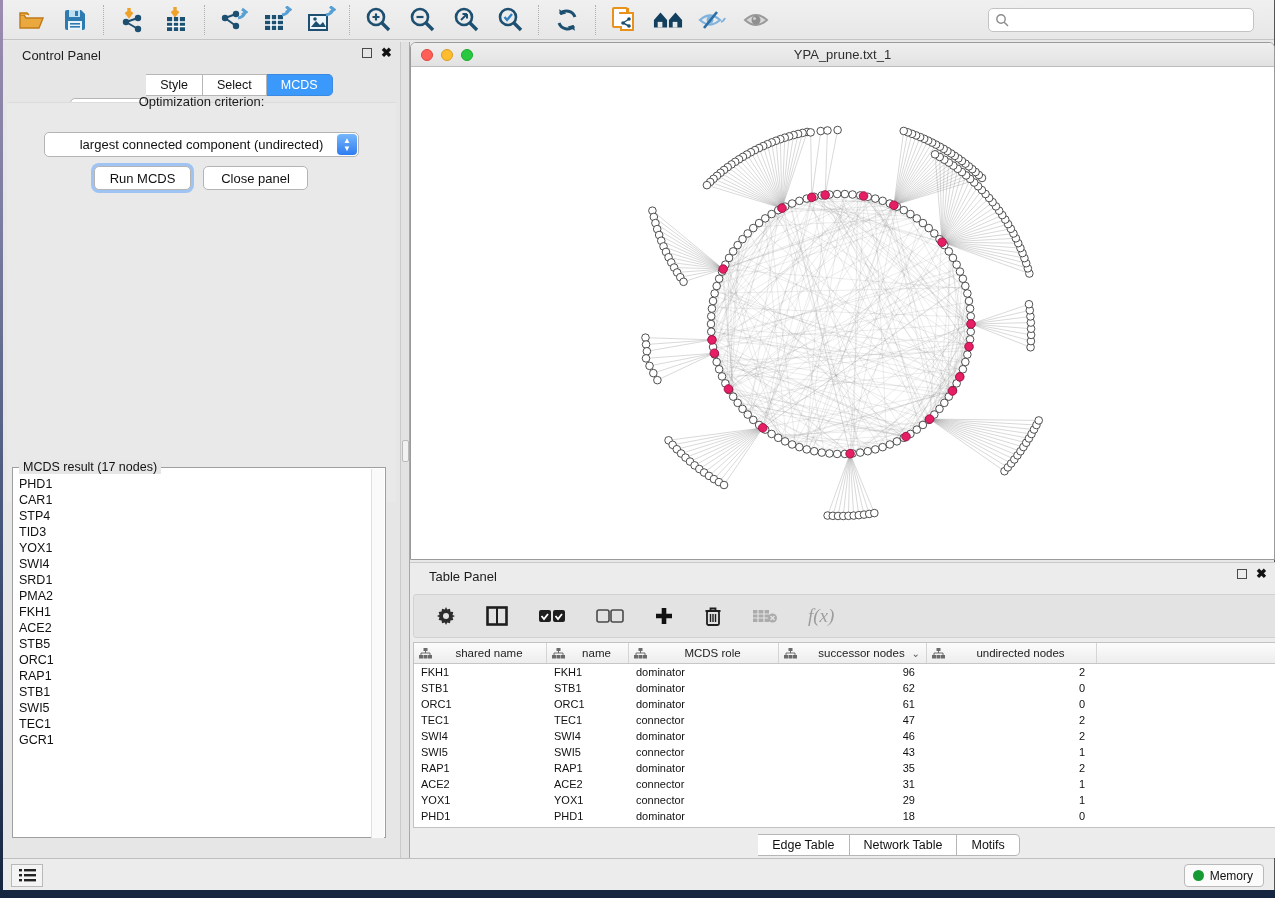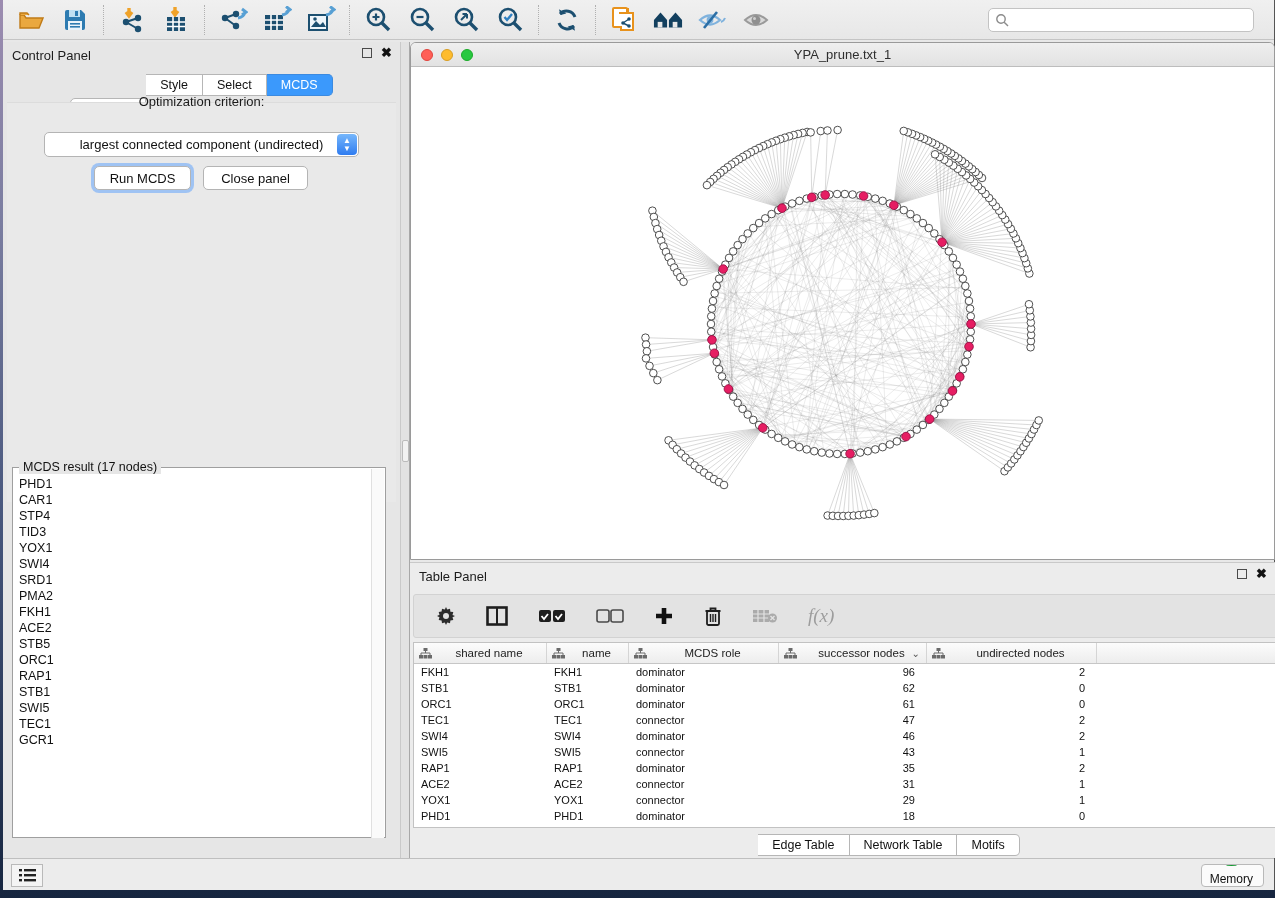--- a/index.html
+++ b/index.html
@@ -23,21 +23,21 @@
   .tb-btn { width:30px; height:28px; display:flex; align-items:center; justify-content:center; }
   #search-wrap { position:absolute; right:20px; top:8px; }
   #search-input {
     width:266px; height:24px; border:1px solid #c3c3c3; border-radius:5px;
     background:#fff; padding-left:26px; font-size:12px; outline:none; color:#333;
   }
   #search-icon { position:absolute; left:7px; top:5px; }
   
   #control-panel { position:absolute; left:0; top:42px; width:397px; height:816px; background:#e6e6e6; }
   .panel-title-row { position:absolute; left:0; top:0; width:100%; height:26px; }
-  .panel-title { position:absolute; left:9px; top:6px; font-size:13px; color:#1c1c1c; }
+  .panel-title { position:absolute; left:19px; top:6px; font-size:13px; color:#1c1c1c; }
   .panel-icons { position:absolute; right:8px; top:6px; display:flex; gap:9px; align-items:center; }
   .float-box { width:10px; height:10px; border:1.5px solid #4a4a4a; background:transparent; }
   .close-x { font-size:13px; font-weight:bold; color:#111; line-height:10px; }
   #cp-tabs { position:absolute; left:0; top:32px; width:100%; display:flex; justify-content:center; }
   .seg-tab {
     height:22px; padding:0 14px; background:#fff; border:1px solid #b6b6b6; border-left:none;
     font-size:12.5px; color:#111; display:flex; align-items:center;
   }
   .seg-tab:first-child { border-left:1px solid #b6b6b6; border-radius:5px 0 0 5px;margin-top:24px; }
   .seg-tab:last-child { border-radius:0 5px 5px 0; }
@@ -104,21 +104,21 @@
   .t-cell.num { text-align:right; padding-right:12px; }
   #table-vscroll { position:absolute; right:3px; top:1px; width:13px; height:183px; background:#fbfbfb; border-left:1px solid #e6e6e6; }
   #table-vthumb { position:absolute; left:2px; top:5px; width:8px; height:88px; background:#b3b3b3; border-radius:5px; }
   #tp-tabs { position:absolute; left:0; top:271px; width:100%; display:flex; justify-content:center; }
   
   #status-bar { position:absolute; left:0; top:858px; width:100%; height:32px; background:#ececec; border-top:1px solid #bfbfbf; }
   #panels-btn { position:absolute; left:8px; top:5px; width:32px; height:23px; background:#f4f4f4; border:1px solid #b9b9b9; display:flex; align-items:center; justify-content:center; }
   #memory-btn {
     position:absolute; right:10px; top:5px; height:23px; padding:0 10px 0 8px;
     background:#fbfbfb; border:1px solid #b9b9b9; border-radius:4px;
-    display:flex; align-items:center; gap:6px; font-size:12px; color:#111;flex-direction:column;
+    display:flex; align-items:center; gap:6px; font-size:12px; color:#111;
   }
   #memory-dot { width:11px; height:11px; border-radius:50%; background:#169a33; }
 </style>
 </head>
 <body>
 
 <div id="app">
 
   <div id="toolbar">
     <div class="tb-group">

